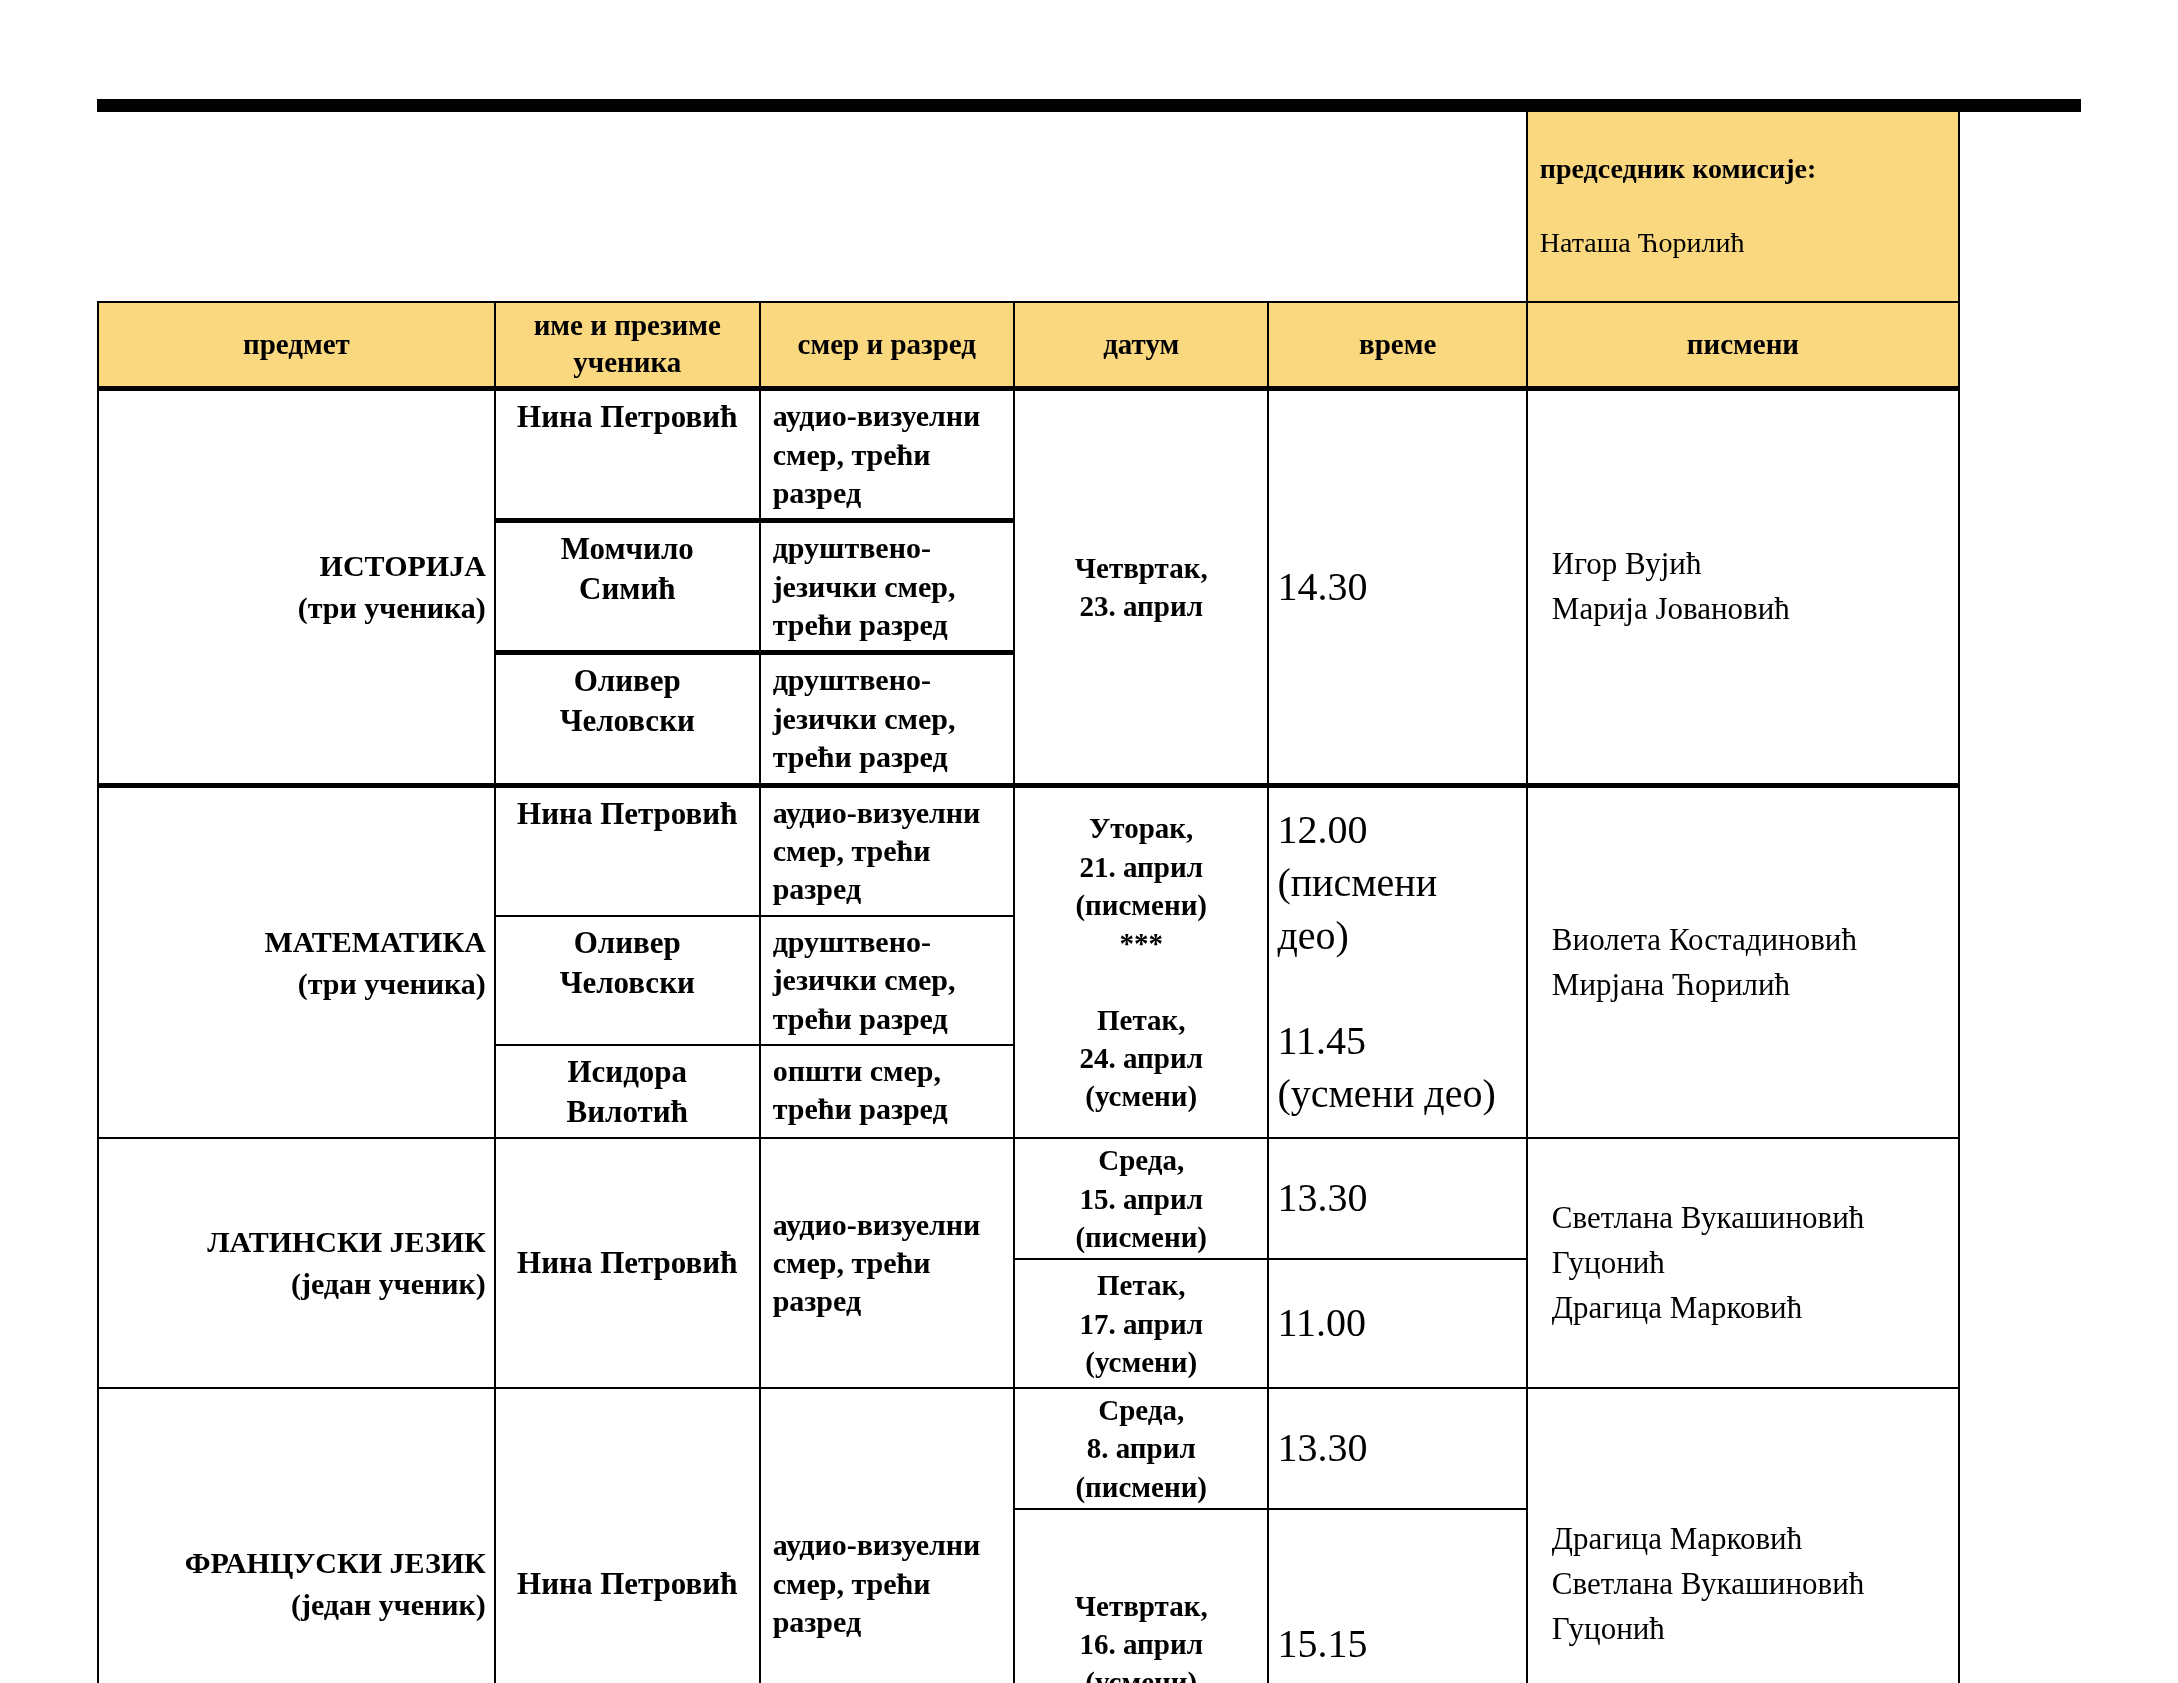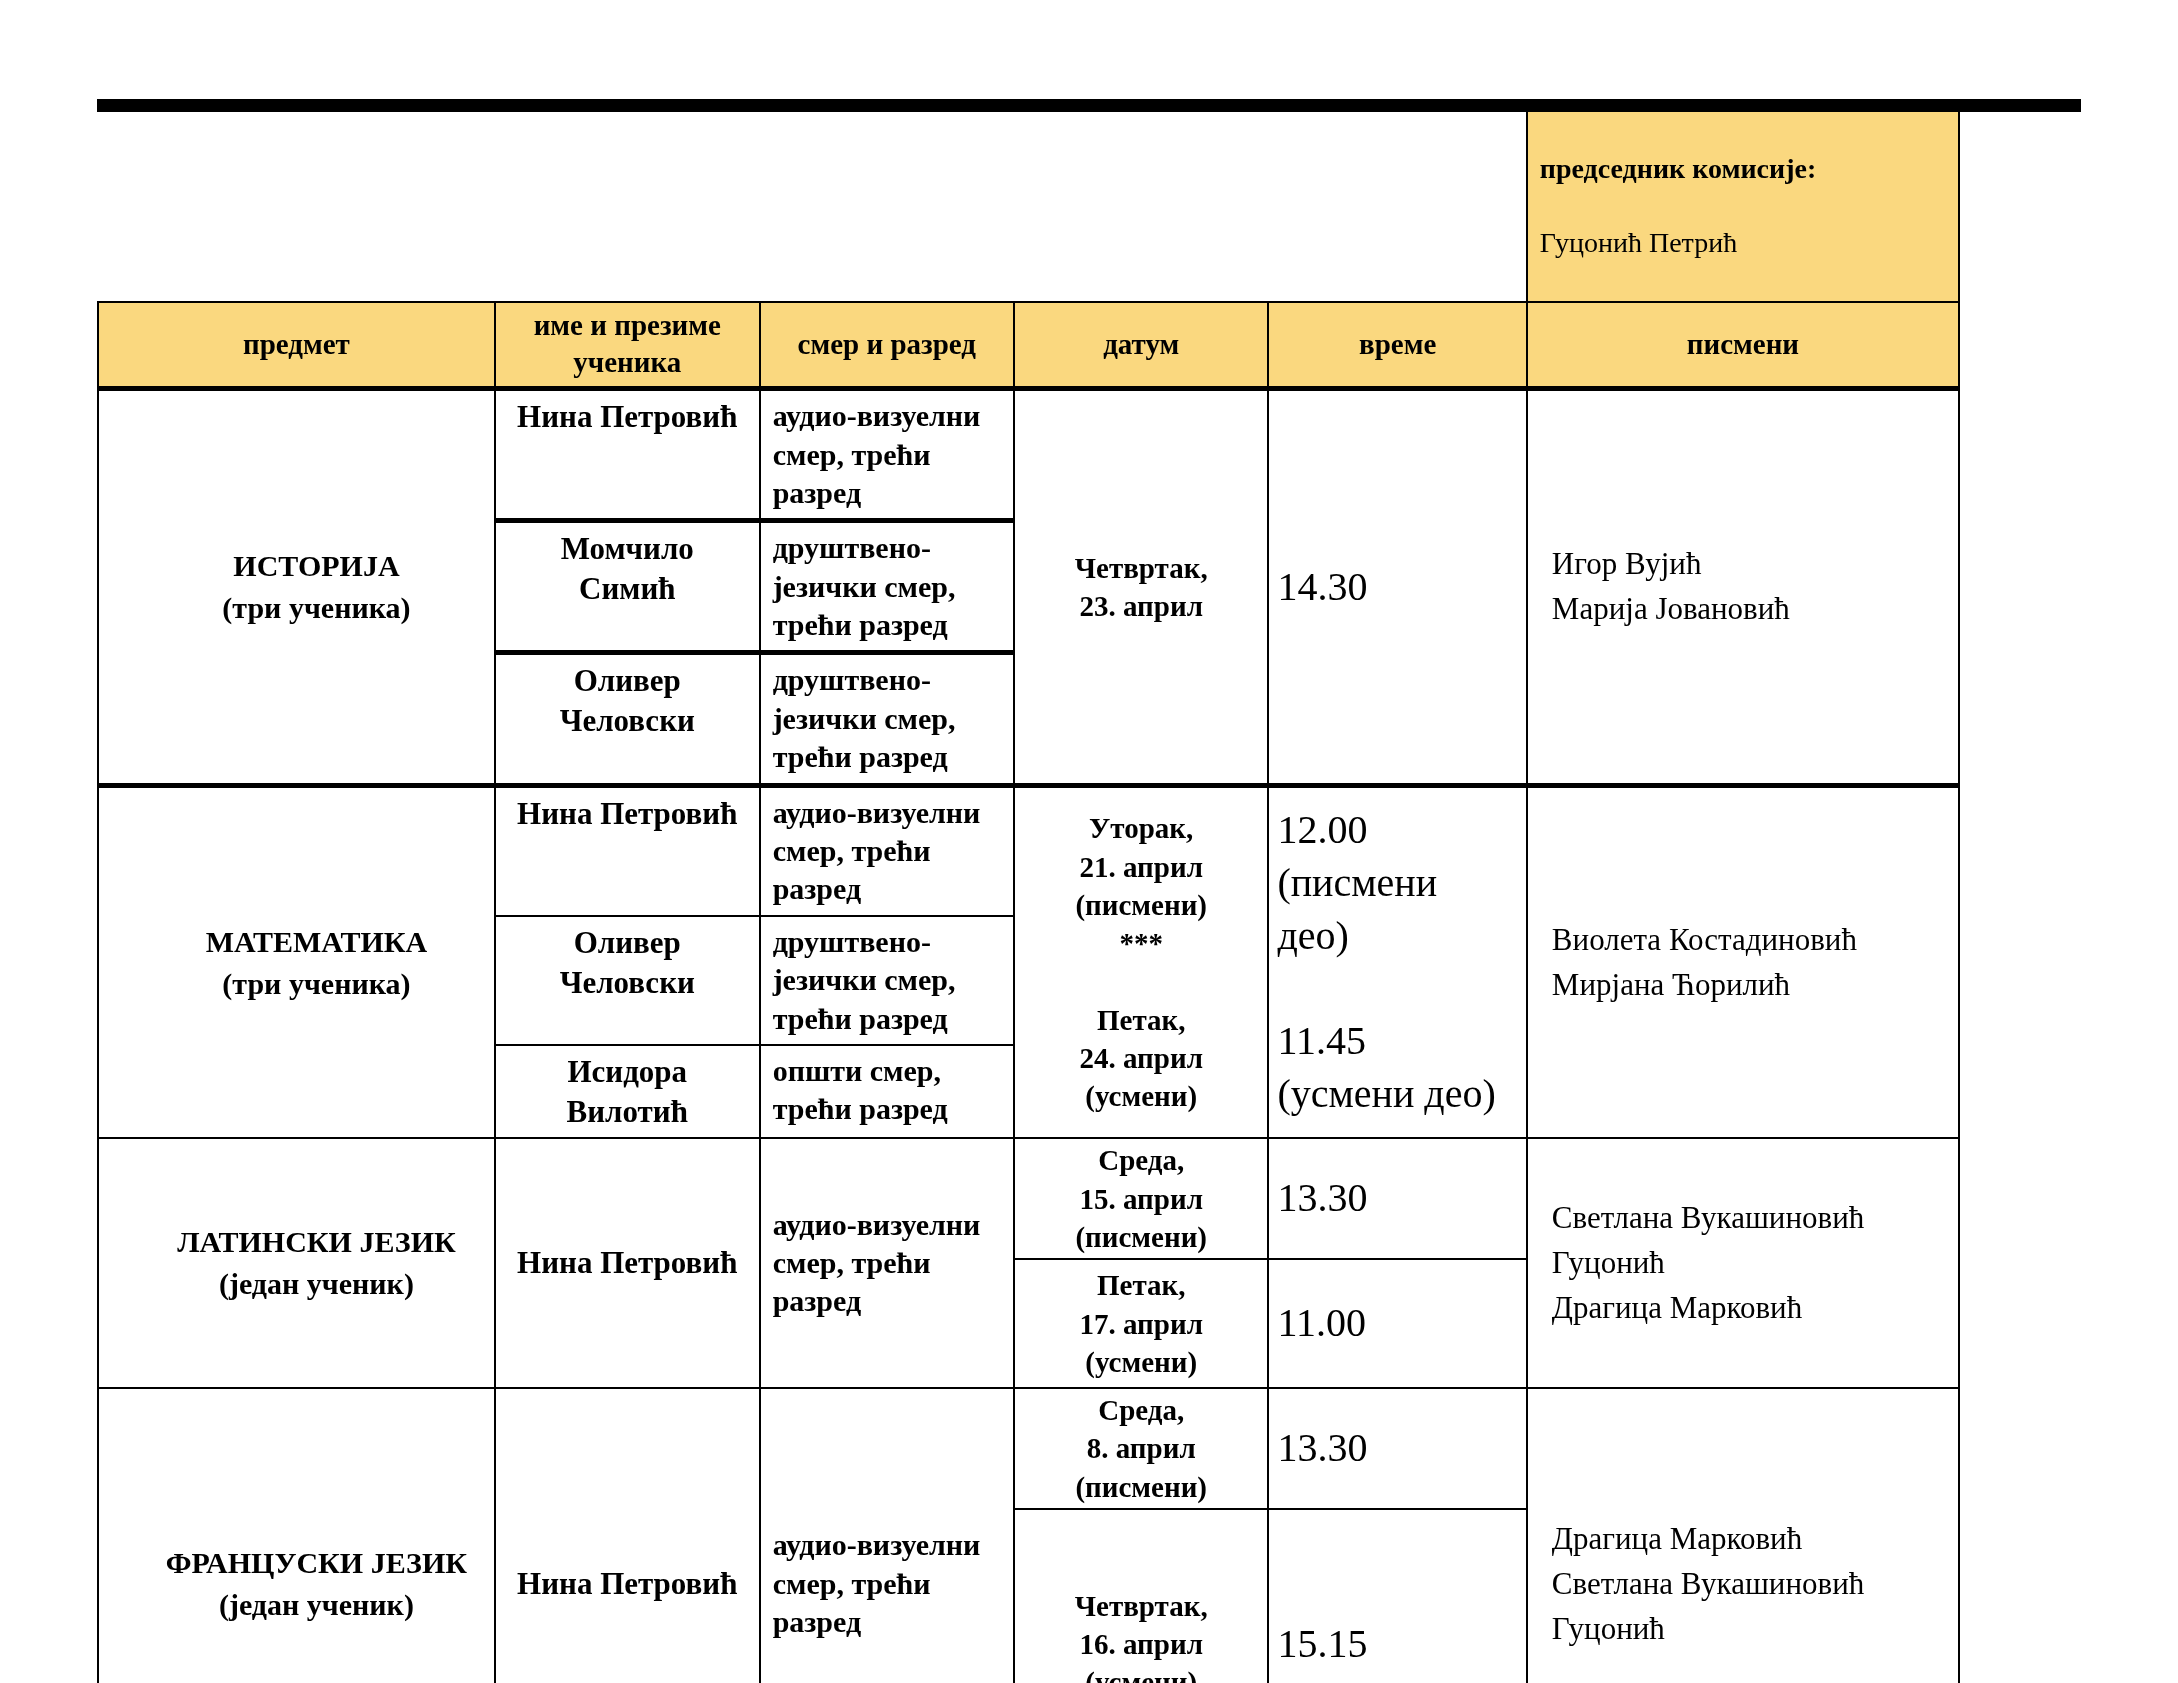--- a/index.html
+++ b/index.html
@@ -33,21 +33,21 @@
   
   tr.head td{
     background:var(--header-bg,#fad87f);
     font-weight:bold;font-size:29px;
     text-align:center;vertical-align:middle;
     border-bottom:5px solid #000;
     line-height:1.3;padding:4px 6px;
   }
   
   td.subject{
-    font-weight:bold;font-size:30px;text-align:center;
+    font-weight:bold;font-size:30px;text-align:right;
     vertical-align:middle;line-height:1.4;padding-left:48px;
   }
   td.student{
     font-weight:bold;font-size:31px;text-align:center;
     vertical-align:top;line-height:1.28;padding:6px 12px;
   }
   td.track{
     font-weight:bold;font-size:30px;text-align:left;
     vertical-align:top;line-height:1.28;padding:6px 12px;
   }
@@ -82,21 +82,21 @@
       <col style="width:273px">
         <col style="width:273px">
         <col style="width:467px">
     </colgroup>
 
     <tbody>
         <tr style="height:74px">
       <td class="blank" colspan="5"></td>
       <td class="chairman">
         <div class="b">председник комисије:</div>
-        <div>Гуцонић Петрић</div>
+        <div>Наташа Ћорилић</div>
       </td>
     </tr>
 
     <tr class="head" style="height:77px">
       <td>предмет</td>
       <td>име и презиме
 ученика</td>
       <td>смер и разред</td>
       <td>датум</td>
       <td>време</td>

